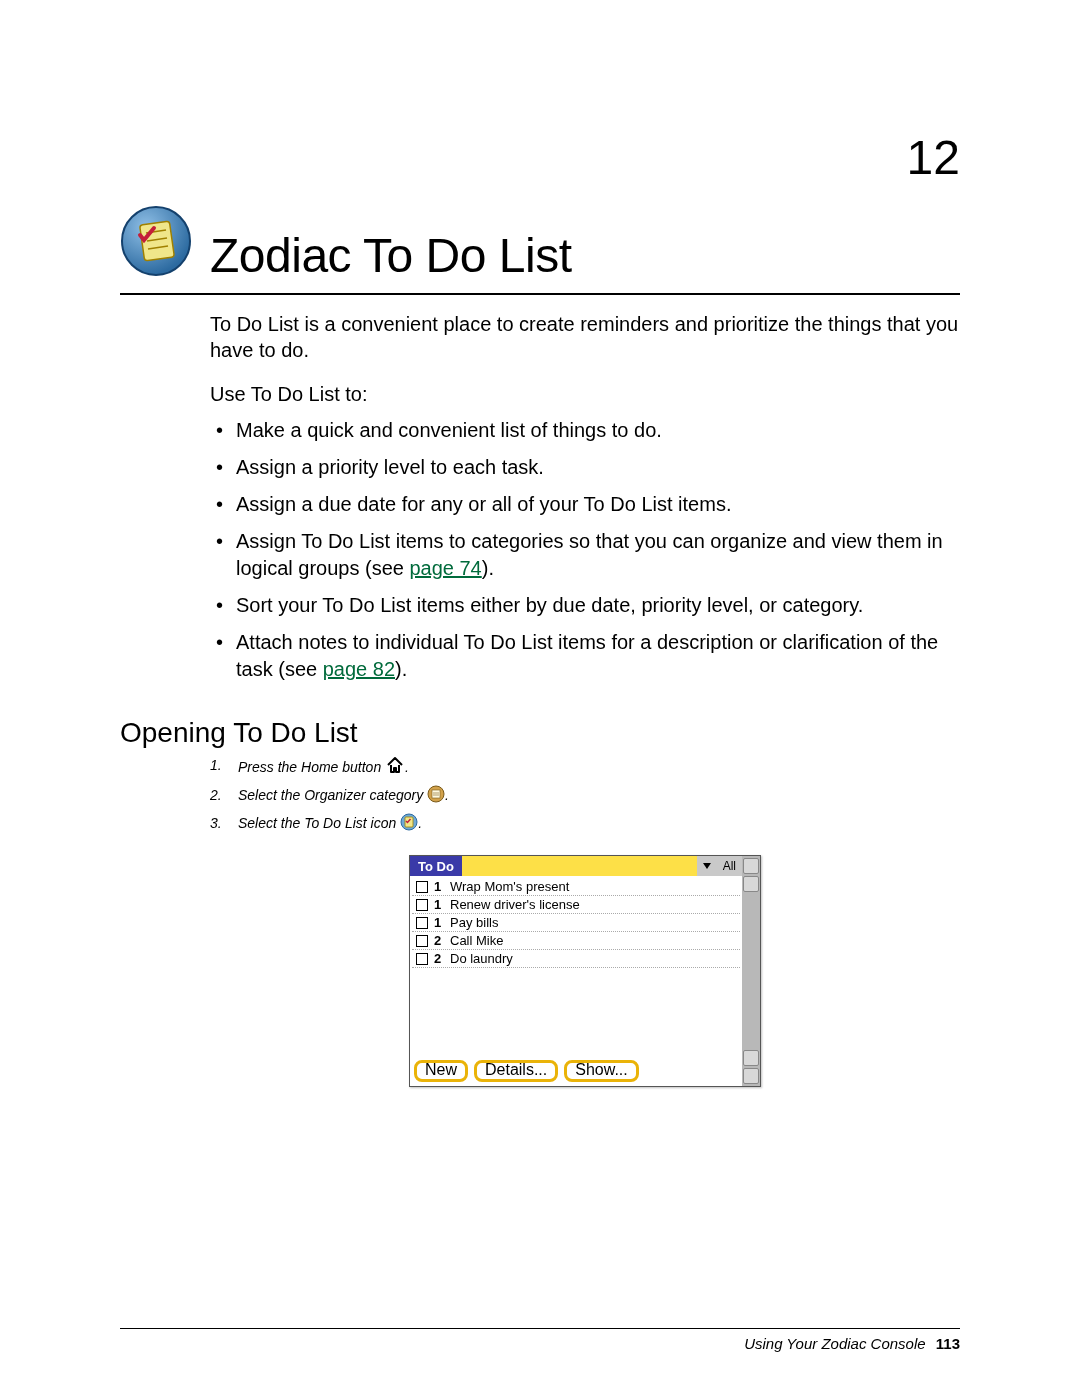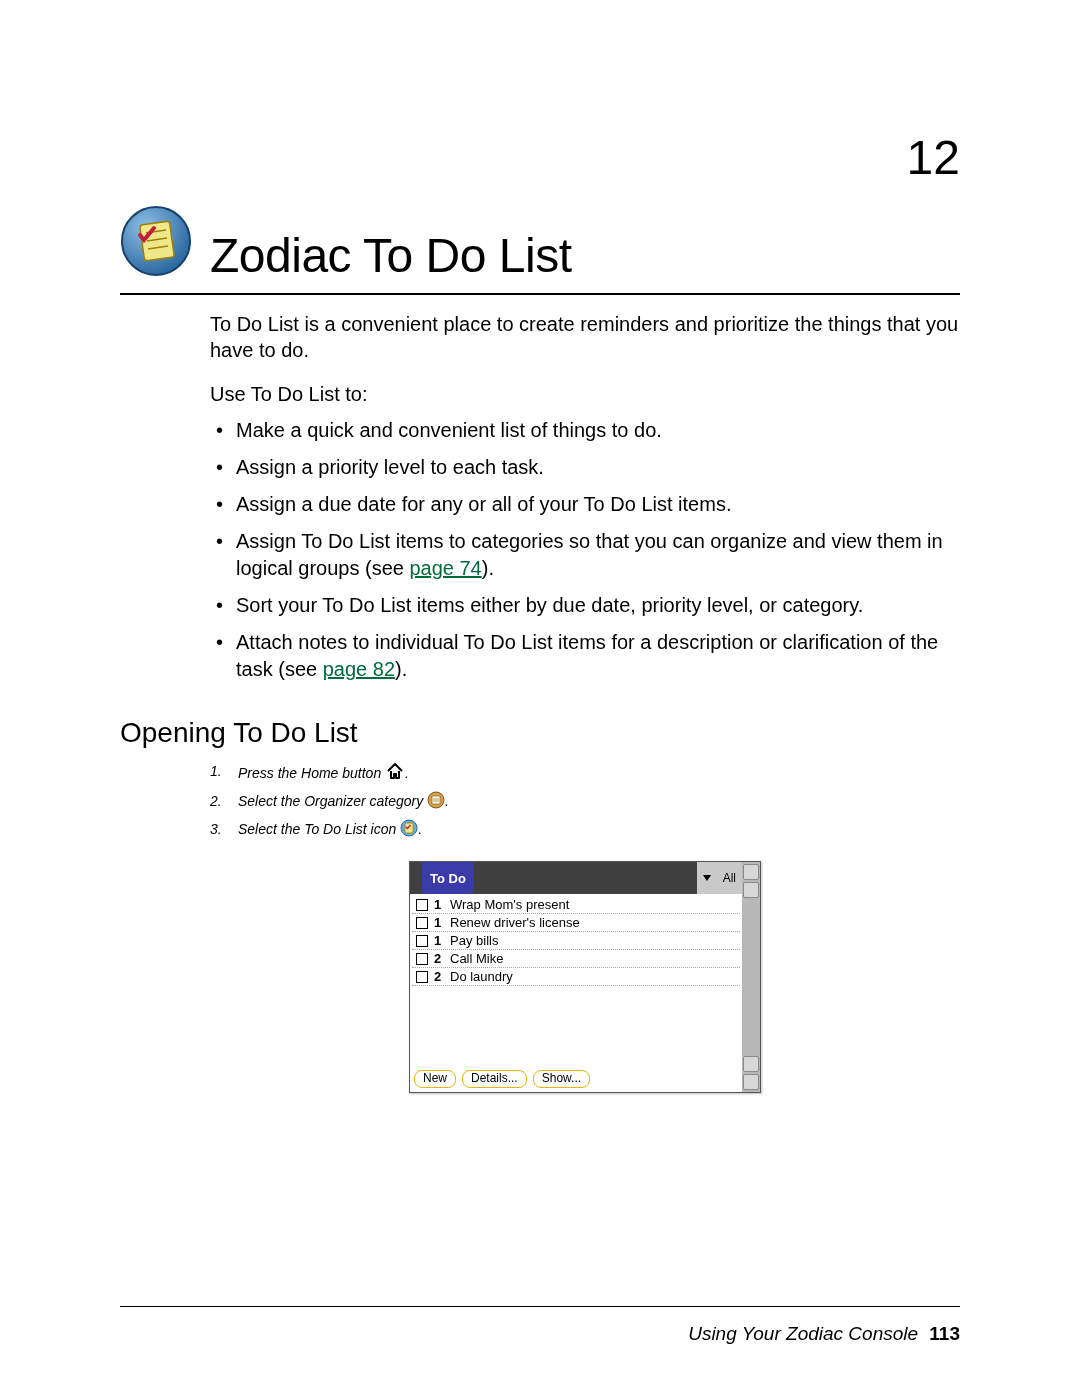--- a/index.html
+++ b/index.html
@@ -77,21 +77,21 @@
     left: 6px;
     top: 0;
   }
   a.page-link {
     color: #006a3b;
     text-decoration: underline;
   }
   h2.section-heading {
     font-size: 28px;
     font-weight: 400;
-    margin: 34px 0 12px 0;
+    margin: 34px 0 6px 0;
   }
   ol.steps {
     list-style: none;
     counter-reset: step;
     padding: 0;
     margin: 6px 0 0 0;
   }
   ol.steps li {
     counter-increment: step;
     position: relative;
@@ -130,24 +130,23 @@
   }
   .device-main {
     flex: 1 1 auto;
     display: flex;
     flex-direction: column;
     min-height: 230px;
   }
   .device-titlebar {
     display: flex;
     align-items: stretch;
-    height: 32px;
-    background: #404040;
+    height: 20px;
+    background: #fde047;
     font-size: 13px;
-    padding-left: 12px;
   }
   .tb-title {
     background: #3a3aa8;
     color: #fff;
     font-weight: bold;
     padding: 1px 8px;
     display: flex;
     align-items: center;
   }
   .tb-filter {
@@ -190,25 +189,25 @@
     font-weight: bold;
     width: 10px;
     flex: 0 0 10px;
   }
   .device-buttons {
     display: flex;
     gap: 6px;
     padding: 4px;
   }
   .pill-btn {
-    font-size: 12px;
+    font-size: 16px;
     padding: 0 8px;
     height: 16px;
     line-height: 14px;
-    border: 1px solid #eab308;
+    border: 3px solid #eab308;
     border-radius: 8px;
     background: #fff;
     text-align: right;
   }
   .device-sidebar {
     width: 18px;
     flex: 0 0 18px;
     background: #b8b8b8;
     display: flex;
     flex-direction: column;
@@ -221,27 +220,27 @@
     height: 14px;
     background: #d8d8d8;
     border: 1px solid #888;
     border-radius: 2px;
   }
   .side-spacer { flex: 1 1 auto; }
   
   .page-footer {
     position: absolute;
     right: 120px;
-    bottom: 52px;
+    bottom: 45px;
     border-top: 1px solid #000;
     width: 840px;
     text-align: right;
-    font-size: 19px;
+    font-size: 15px;
     font-style: italic;
-    padding-top: 16px;
+    padding-top: 6px;
   }
   .page-footer .num {
     font-style: normal;
     font-weight: bold;
     margin-left: 6px;
   }
 </style>
 </head>
 <body>
 

